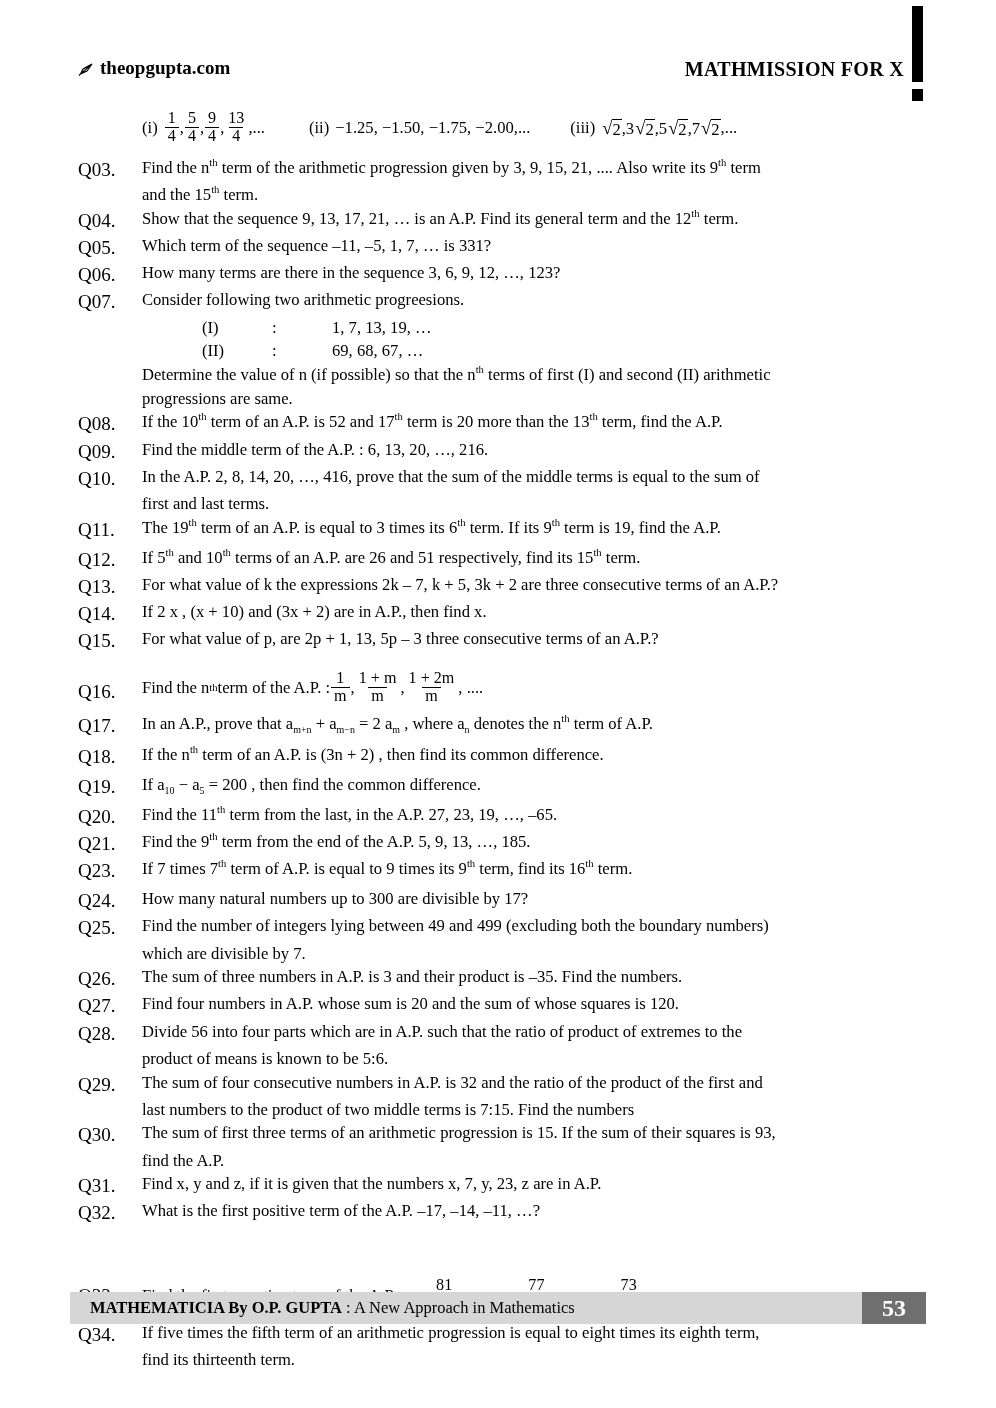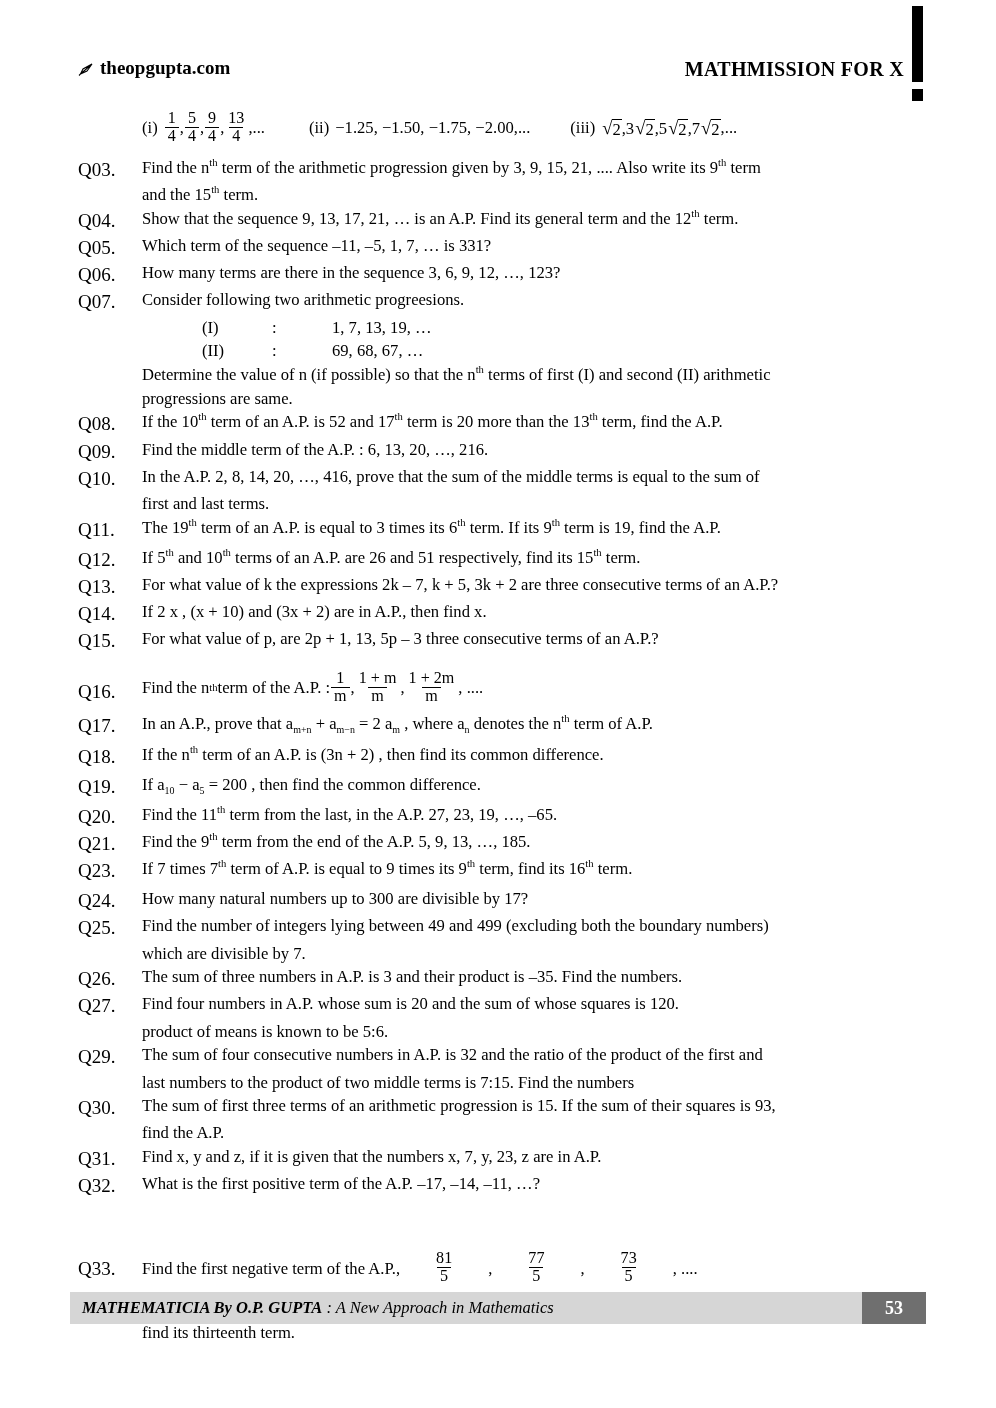--- a/index.html
+++ b/index.html
@@ -185,36 +185,35 @@
     position: absolute;
     left: 70px;
     top: 1292px;
     width: 856px;
     height: 32px;
     background: #d6d6d6;
     display: flex;
     align-items: center;
   }
   .footer-text {
-    padding-left: 12px;
+    padding-left: 20px;
     font-size: 16.5px;
     white-space: nowrap;
-    font-style: italic;
   }
   .footer-text .b { font-weight: bold; }
   .footer-page {
     position: absolute;
     right: 0;
     top: 0;
     width: 64px;
     height: 32px;
     background: #6f6f6f;
     color: #ffffff;
     font-weight: bold;
-    font-size: 18px;
+    font-size: 24px;
     display: flex;
     align-items: center;
     justify-content: center;
   }
 </style>
 </head>
 <body>
 
 <div class="page">
 
@@ -440,20 +439,24 @@
     <div class="qrow">
       <span class="qlabel">Q26.</span>
       <span class="qtext nojust">The sum of three numbers in A.P. is 3 and their product is –35. Find the numbers.</span>
     </div>
 
     <div class="qrow">
       <span class="qlabel">Q27.</span>
       <span class="qtext nojust">Find four numbers in A.P. whose sum is 20 and the sum of whose squares is 120.</span>
     </div>
 
+    <div class="qrow">
+      <span class="qlabel">Q28.</span>
+      <span class="qtext">Divide 56 into four parts which are in A.P. such that the ratio of product of extremes to the</span>
+    </div>
     <div class="cont-line nojust">product of means is known to be 5:6.</div>
 
     <div class="qrow">
       <span class="qlabel">Q29.</span>
       <span class="qtext">The sum of four consecutive numbers in A.P. is 32 and the ratio of the product of the first and</span>
     </div>
     <div class="cont-line nojust">last numbers to the product of two middle terms is 7:15. Find the numbers</div>
 
     <div class="qrow">
       <span class="qlabel">Q30.</span>

